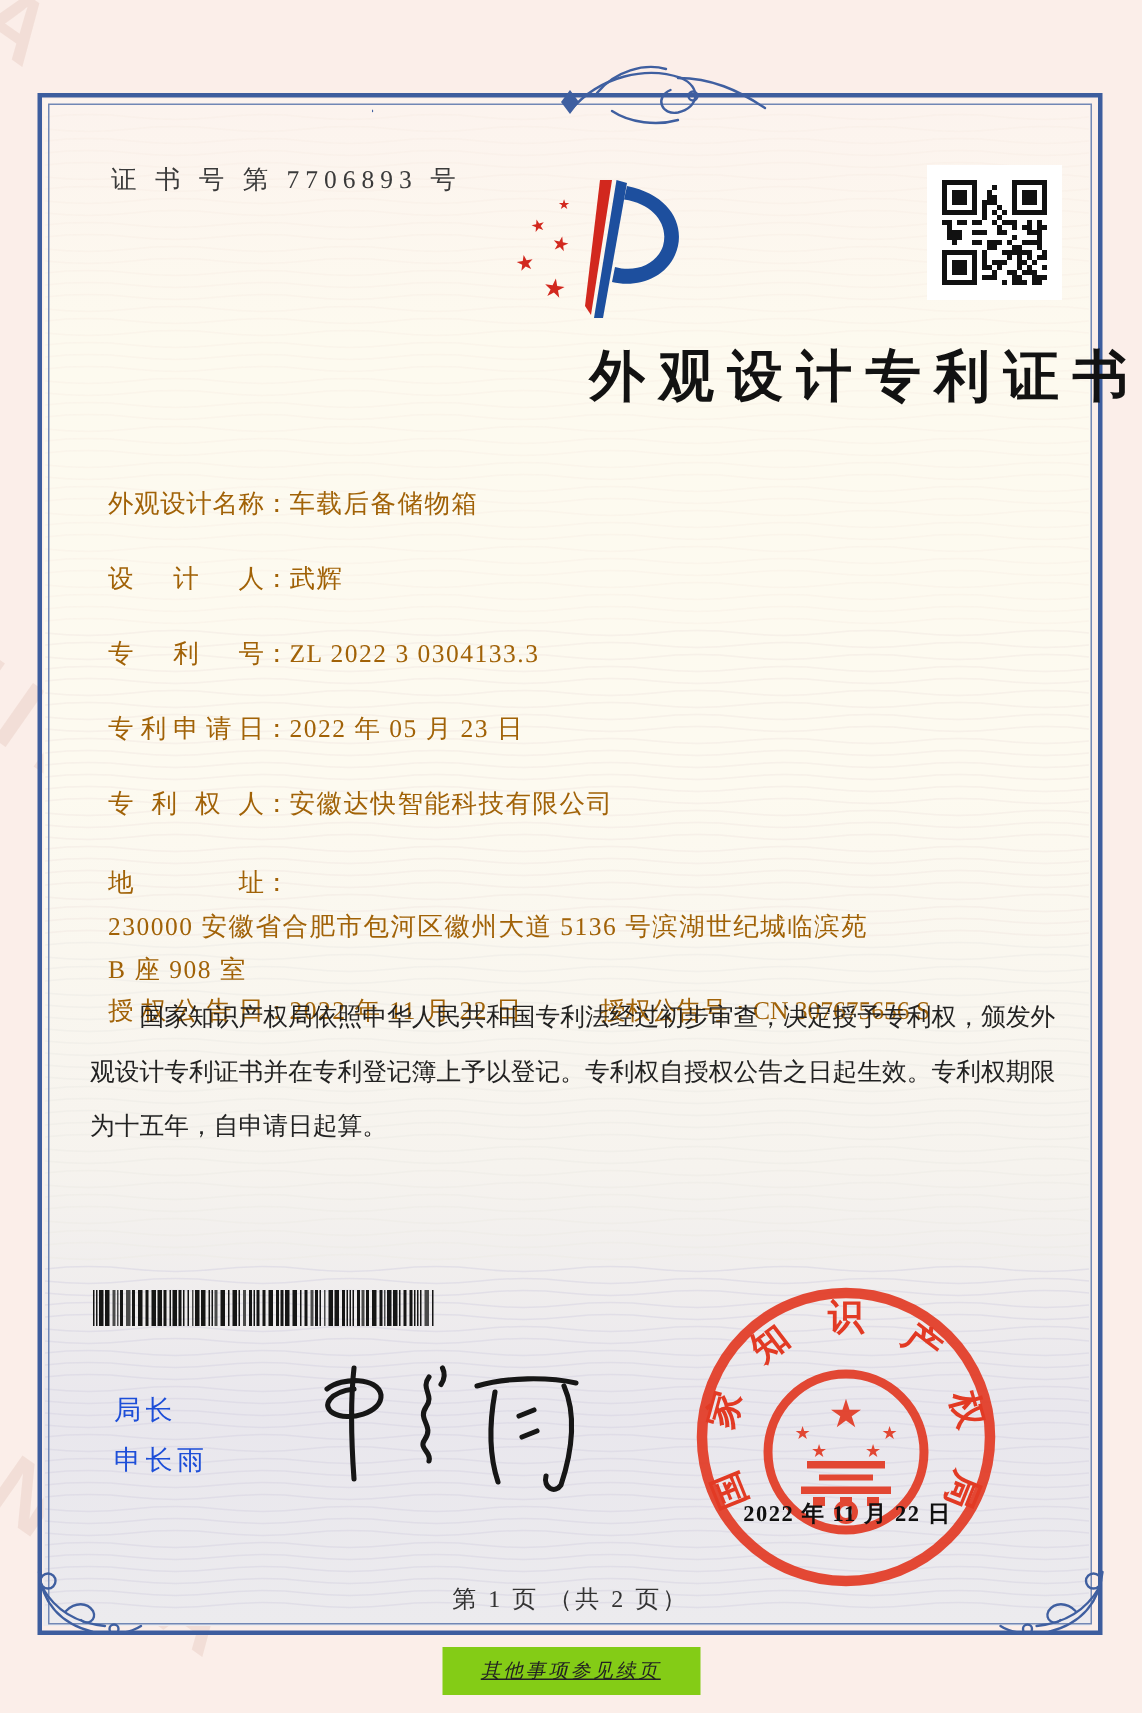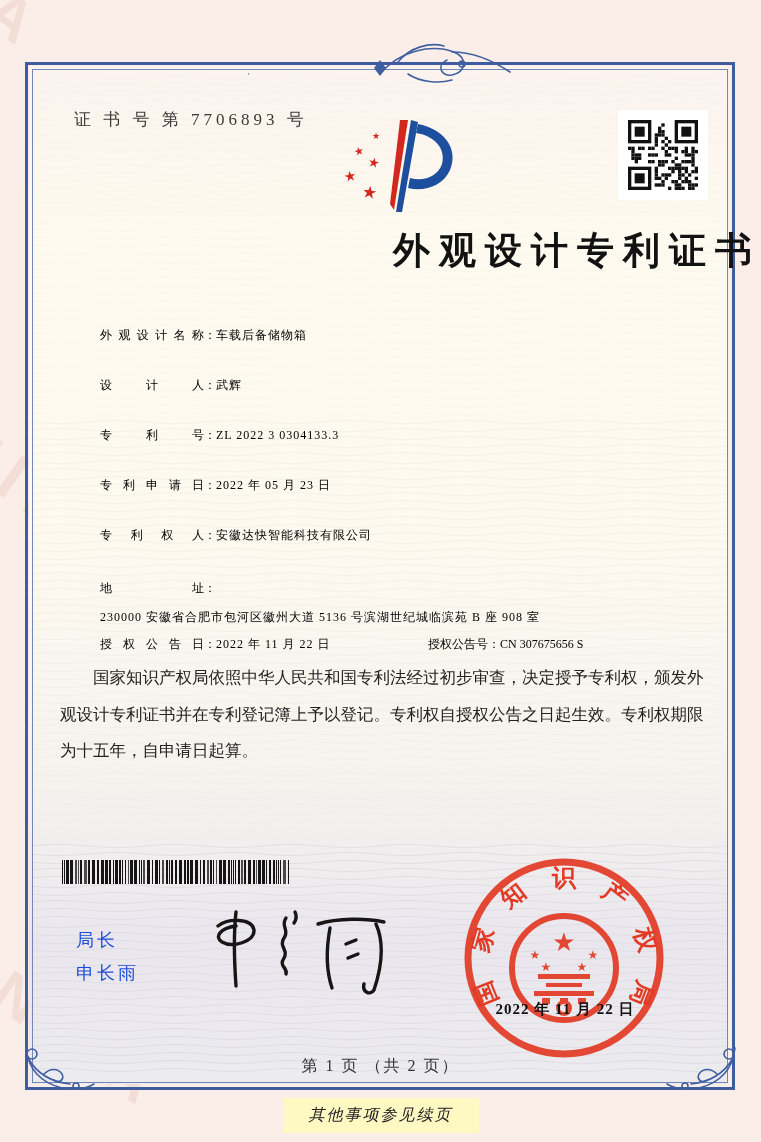--- a/index.html
+++ b/index.html
@@ -30,21 +30,21 @@
 
   .qr-wrap{position:absolute;left:618px;top:110px;width:90px;height:90px;background:#fff;}
   .qr-wrap svg{position:absolute;left:10px;top:10px;}
 
   .logo{position:absolute;left:312px;top:100px;width:150px;height:118px;}
   .logo .star{position:absolute;color:#d2281e;line-height:1;}
 
   .doc-title{position:absolute;left:0;top:226px;width:761px;text-align:right;
              font-size:37px;font-weight:bold;letter-spacing:9px;color:#121212;}
 
-  .fields{position:absolute;left:72px;top:324px;width:620px;font-size:12px;color:#000000;margin-left:28px;}
+  .fields{position:absolute;left:72px;top:324px;width:620px;font-size:17px;color:#a16207;}
   .frow{position:relative;line-height:23px;margin-bottom:27px;}
   .flabel{display:inline-block;width:104px;text-align:justify;text-align-last:justify;
           vertical-align:top;}
   .fsep{vertical-align:top;}
   .fvalue{display:inline-block;max-width:520px;vertical-align:top;letter-spacing:1px;}
   .frow.addr{line-height:29px;margin-bottom:1px;}
   .grant2{position:absolute;left:328px;top:0;}
 
   .paras{position:absolute;left:60px;top:660px;width:646px;font-size:16.5px;
          line-height:2.22;color:#222;}
@@ -61,22 +61,22 @@
   .seal{position:absolute;left:462px;top:856px;width:204px;height:204px;}
   .seal-char{font-size:24px;font-weight:bold;fill:#e23a24;
              font-family:"Liberation Serif","DejaVu Serif",serif;}
   .seal-date{position:absolute;left:470px;top:1000px;width:190px;text-align:center;
              font-size:15px;font-weight:bold;color:#101010;letter-spacing:1px;}
 
   .page-info{position:absolute;left:0;top:1056px;width:761px;text-align:center;
              font-size:16px;letter-spacing:2px;color:#333;}
 
   .cont-note{position:absolute;left:0;top:1098px;width:761px;text-align:center;}
-  .cont-note span{display:inline-block;background:#fef9c3;padding:7px 26px;
-             font-size:16px;font-style:italic;letter-spacing:2px;color:#222;}
+  .cont-note span{display:inline-block;background:#84cc16;padding:7px 26px;
+             font-size:13px;font-style:italic;letter-spacing:2px;color:#222;text-decoration:underline;}
 </style>
 </head>
 <body>
 
 <div class="page">
 
   <div class="wm" style="left:440px;top:280px;font-size:66px;">CNIPA</div>
   <div class="wm" style="left:-120px;top:440px;font-size:66px;">CNIPA</div>
   <div class="wm" style="left:-70px;top:990px;font-size:60px;">CNIPA</div>
   <div class="wm" style="left:-190px;top:-70px;font-size:60px;">CNIPA</div>

